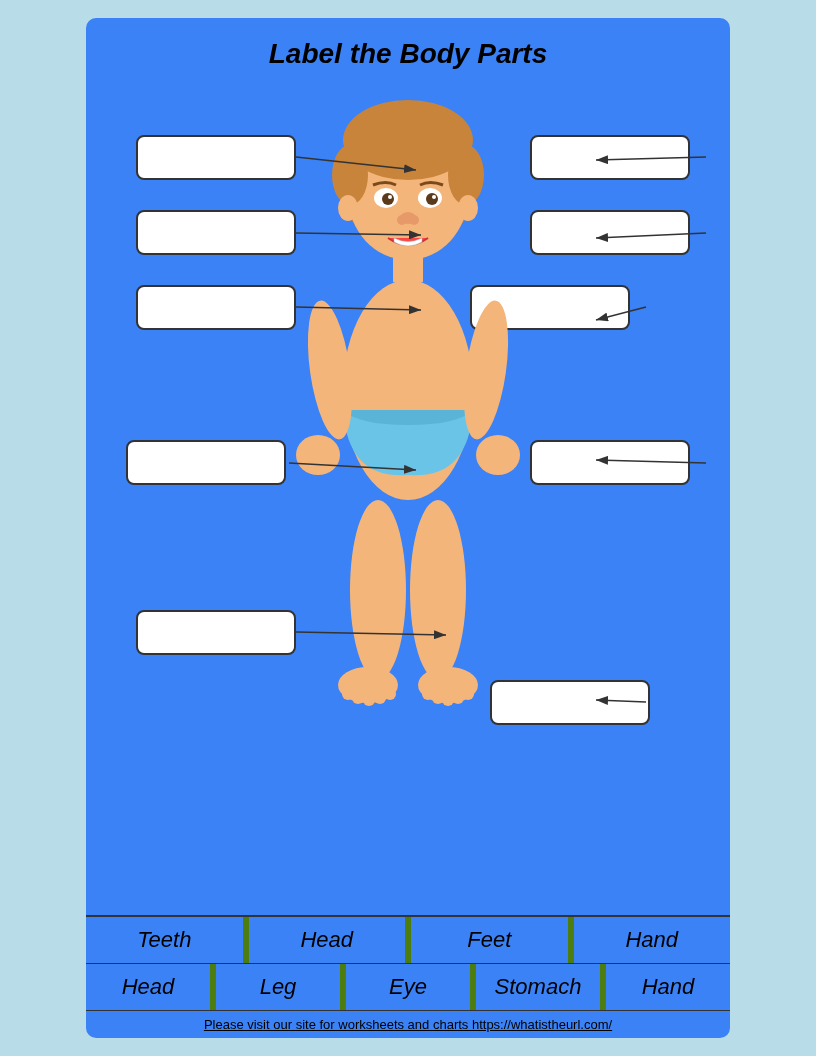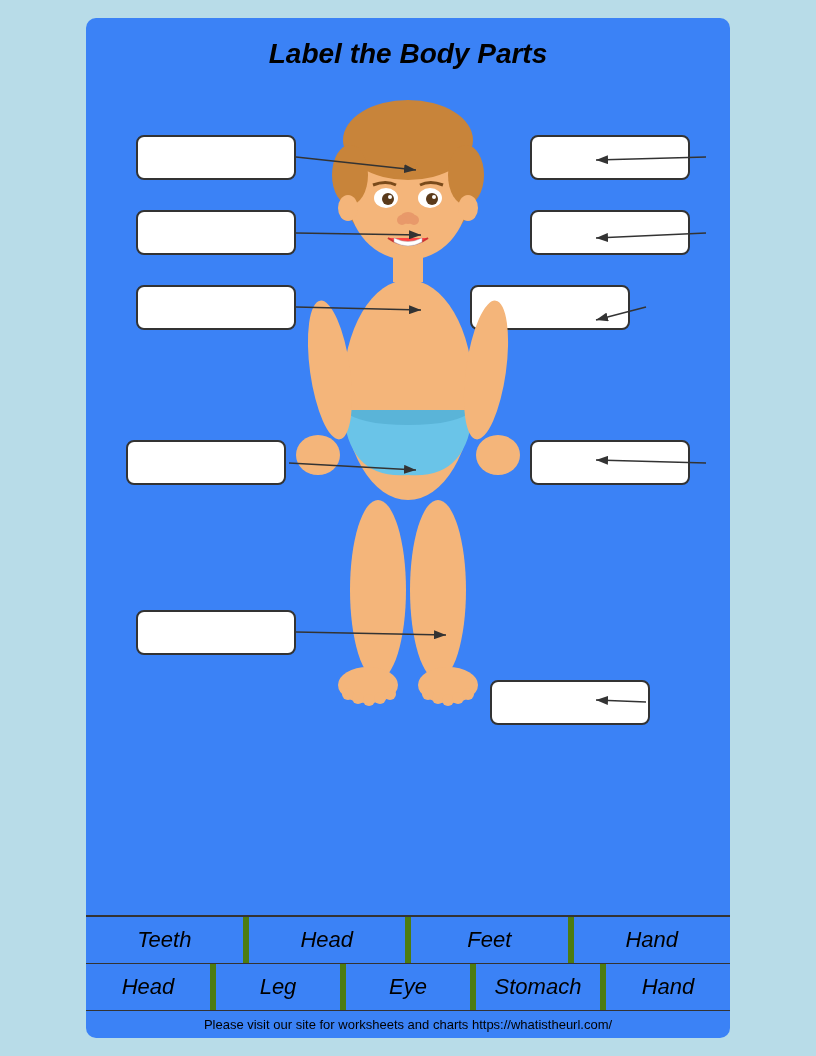--- a/index.html
+++ b/index.html
@@ -88,20 +88,21 @@
       border-right: 6px solid #4d7c0f;
       font-style: italic;
     }
     .word-cell:last-child {
       border-right: none;
     }
     .footer {
       text-align: center;
       font-size: 13px;
       padding: 6px;
+      text-decoration: underline;
     }
 
     
     svg.arrows {
       position: absolute;
       top: 0;
       left: 0;
       width: 100%;
       height: 100%;
       pointer-events: none;

